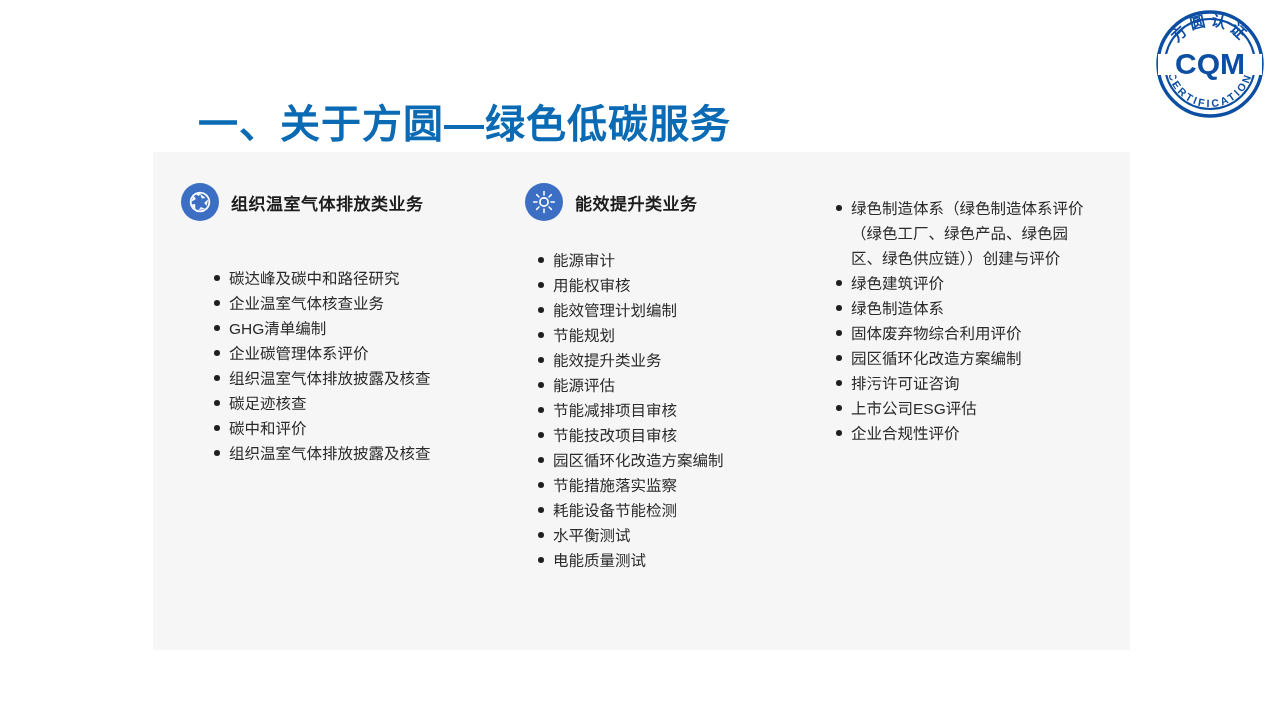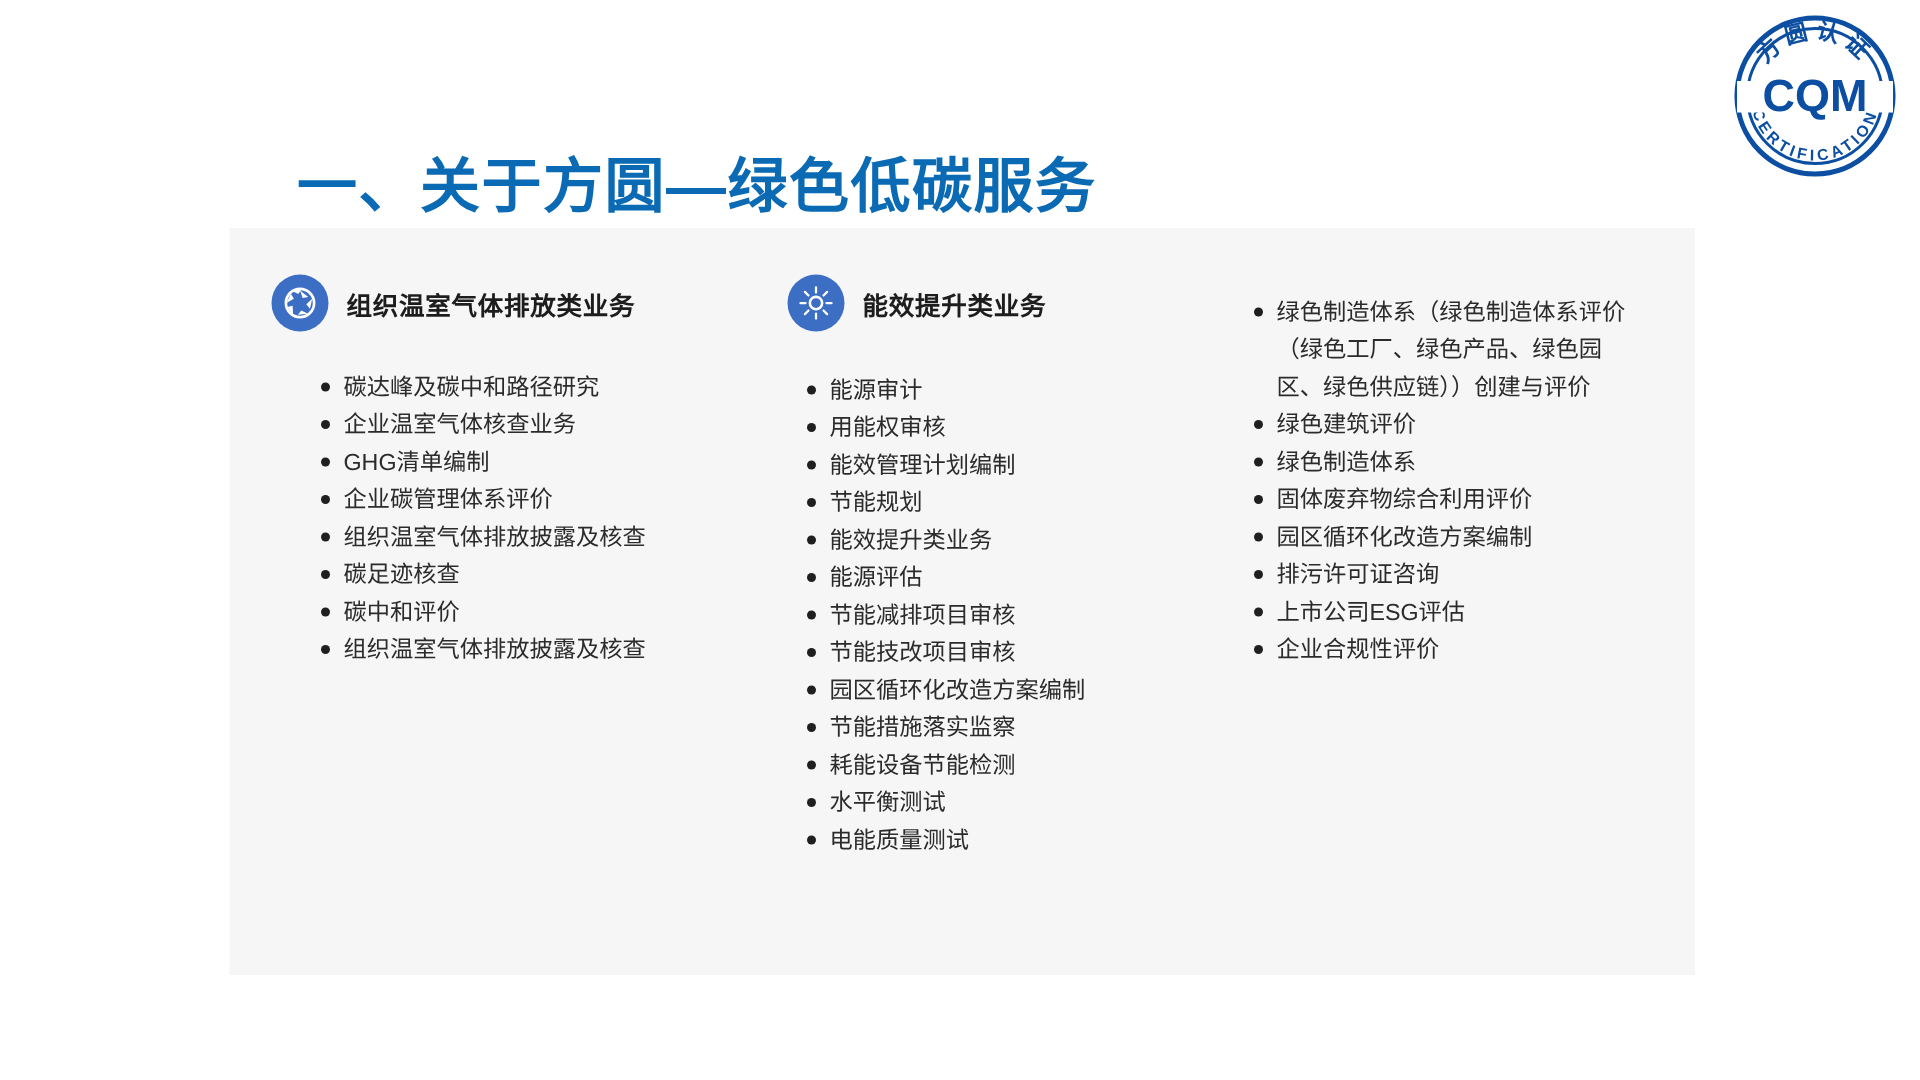--- a/index.html
+++ b/index.html
@@ -109,21 +109,21 @@
     content: "";
     position: absolute;
     left: 1px;
     top: 9px;
     width: 6px;
     height: 6px;
     border-radius: 50%;
     background: #1f1f1f;
   }
 
-  .col-1 ul.biz-list { margin-left: 32px; margin-top: 24px; }
+  .col-1 ul.biz-list { margin-left: 32px; margin-top: 44px; }
   .col-2 ul.biz-list { margin-left: 12px; margin-top: 26px; }
   .col-3 ul.biz-list { margin-left: 24px; margin-top: 14px; }
 
   .col-3 ul.biz-list li { width: 255px; }
   .col-3 ul.biz-list li.wrap-item {
     line-height: 25px;
   }
 </style>
 </head>
 <body>

